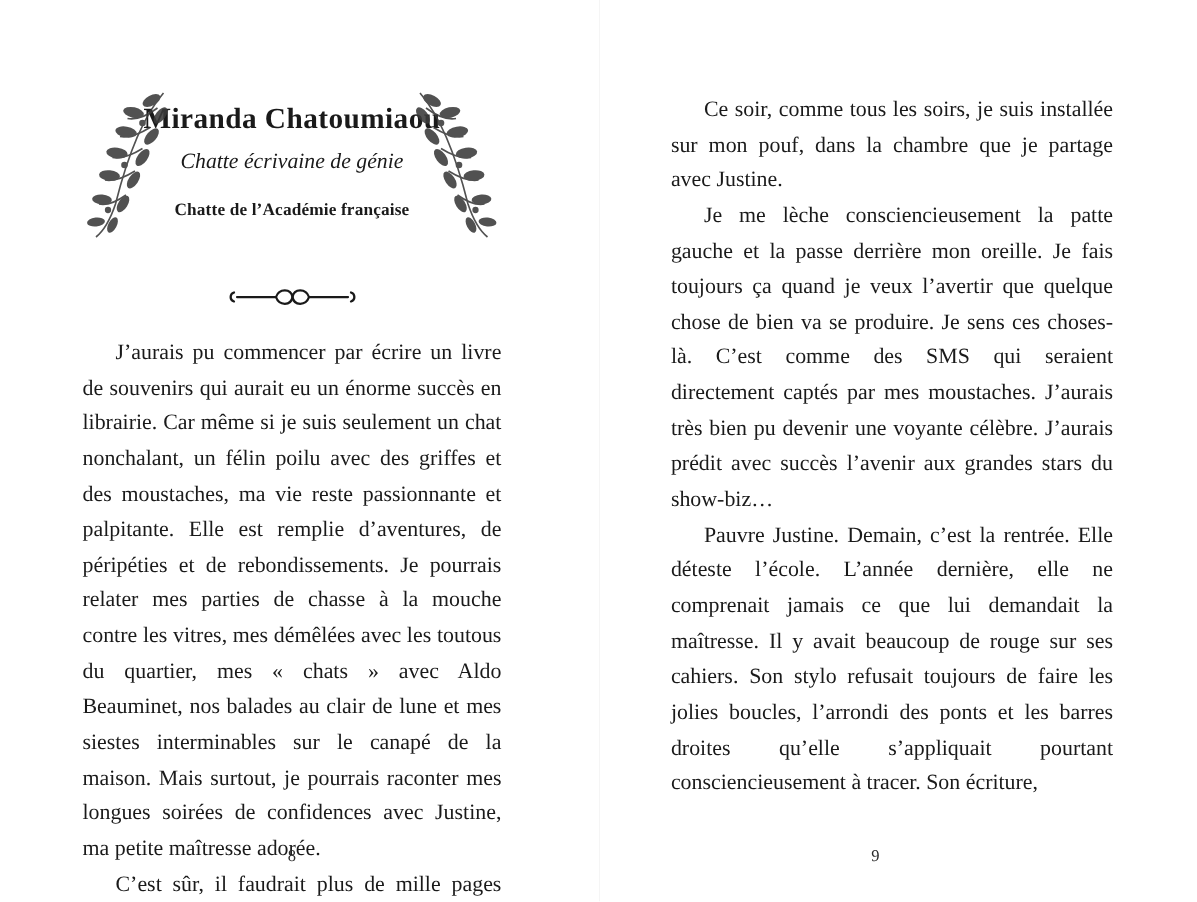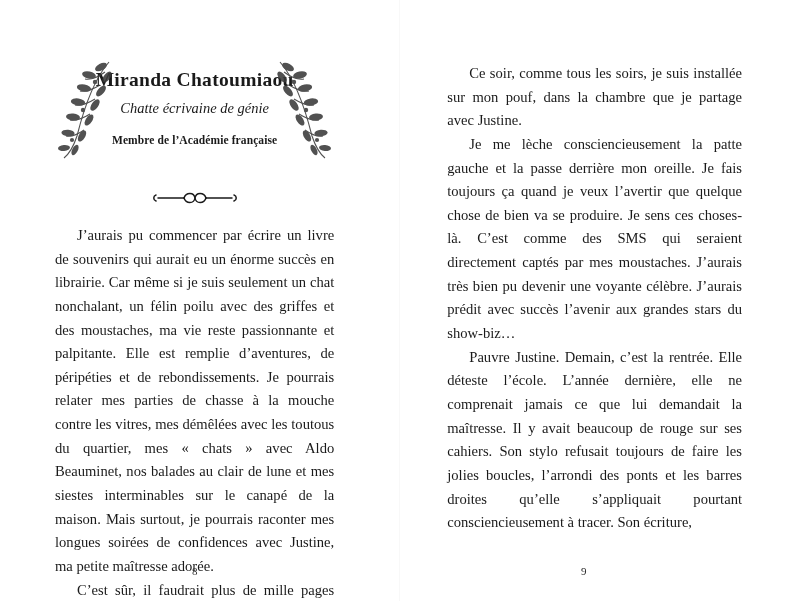--- a/index.html
+++ b/index.html
@@ -174,21 +174,21 @@
           <ellipse cx="13" cy="90" rx="6" ry="3" transform="rotate(-6 13 90)"></ellipse>
           <ellipse cx="24" cy="92" rx="5.6" ry="2.8" transform="rotate(-62 24 92)"></ellipse>
           <circle cx="44" cy="24" r="2.2"></circle>
           <circle cx="32" cy="52" r="2.2"></circle>
           <circle cx="21" cy="82" r="2.1"></circle>
         </g>
       </svg>
 
       <h1 class="title-name">Miranda Chatoumiaou</h1>
       <p class="title-sub">Chatte écrivaine de génie</p>
-      <p class="title-member">Membre de l’Académie française</p>
+      <p class="title-member">Chatte de l’Académie française</p>
     </div>
 
     <svg class="divider" viewBox="0 0 90 20">
       <g fill="none" stroke="#1a1a1a" stroke-width="1.5" stroke-linecap="round">
         <path d="M8 10 L34 10"></path>
         <path d="M56 10 L82 10"></path>
         <path d="M34 10 C36 4, 44 4, 45 10 C46 16, 54 16, 56 10"></path>
         <path d="M34 10 C36 16, 44 16, 45 10 C46 4, 54 4, 56 10"></path>
         <path d="M6 7 C3 8, 3 12, 6 13"></path>
         <path d="M84 7 C87 8, 87 12, 84 13"></path>

